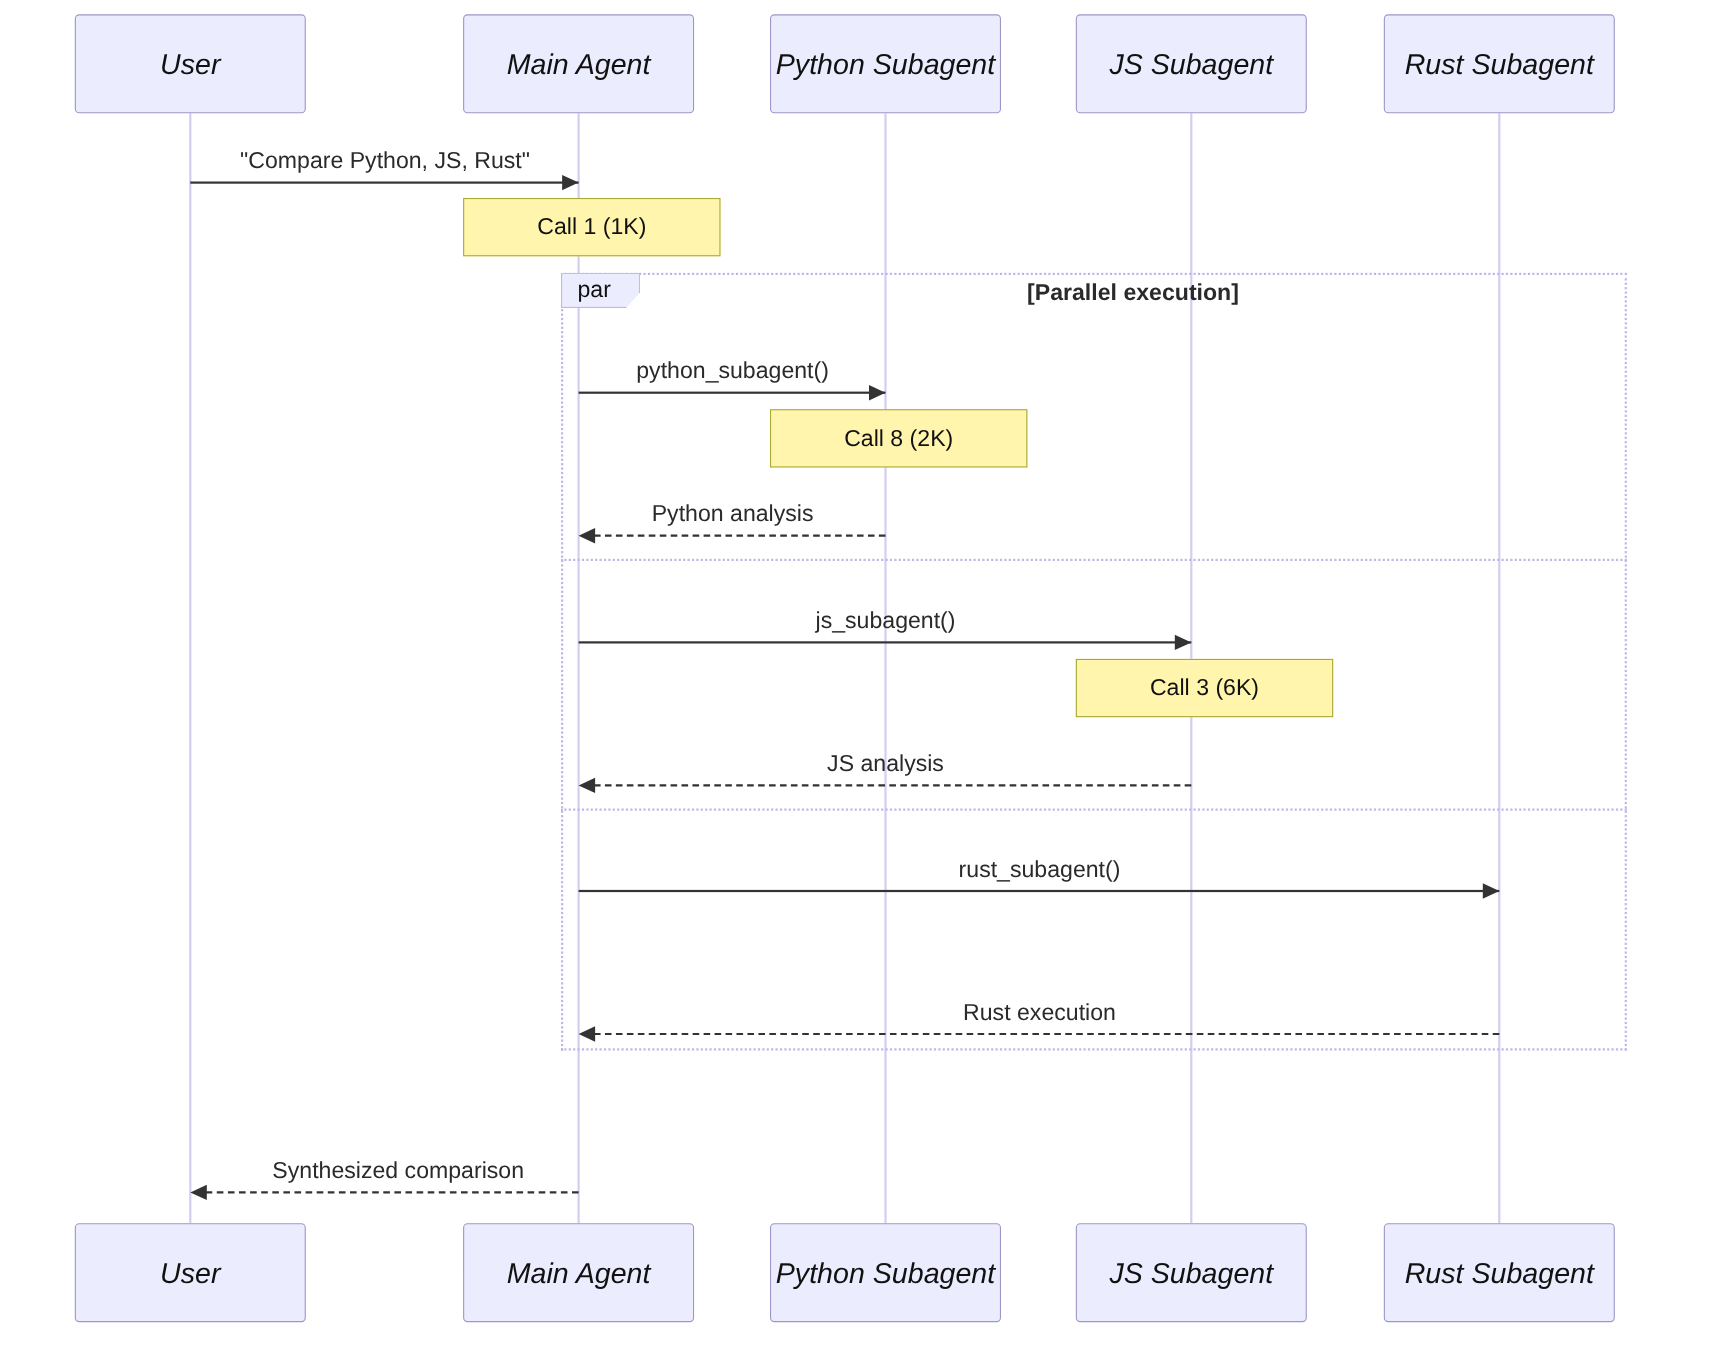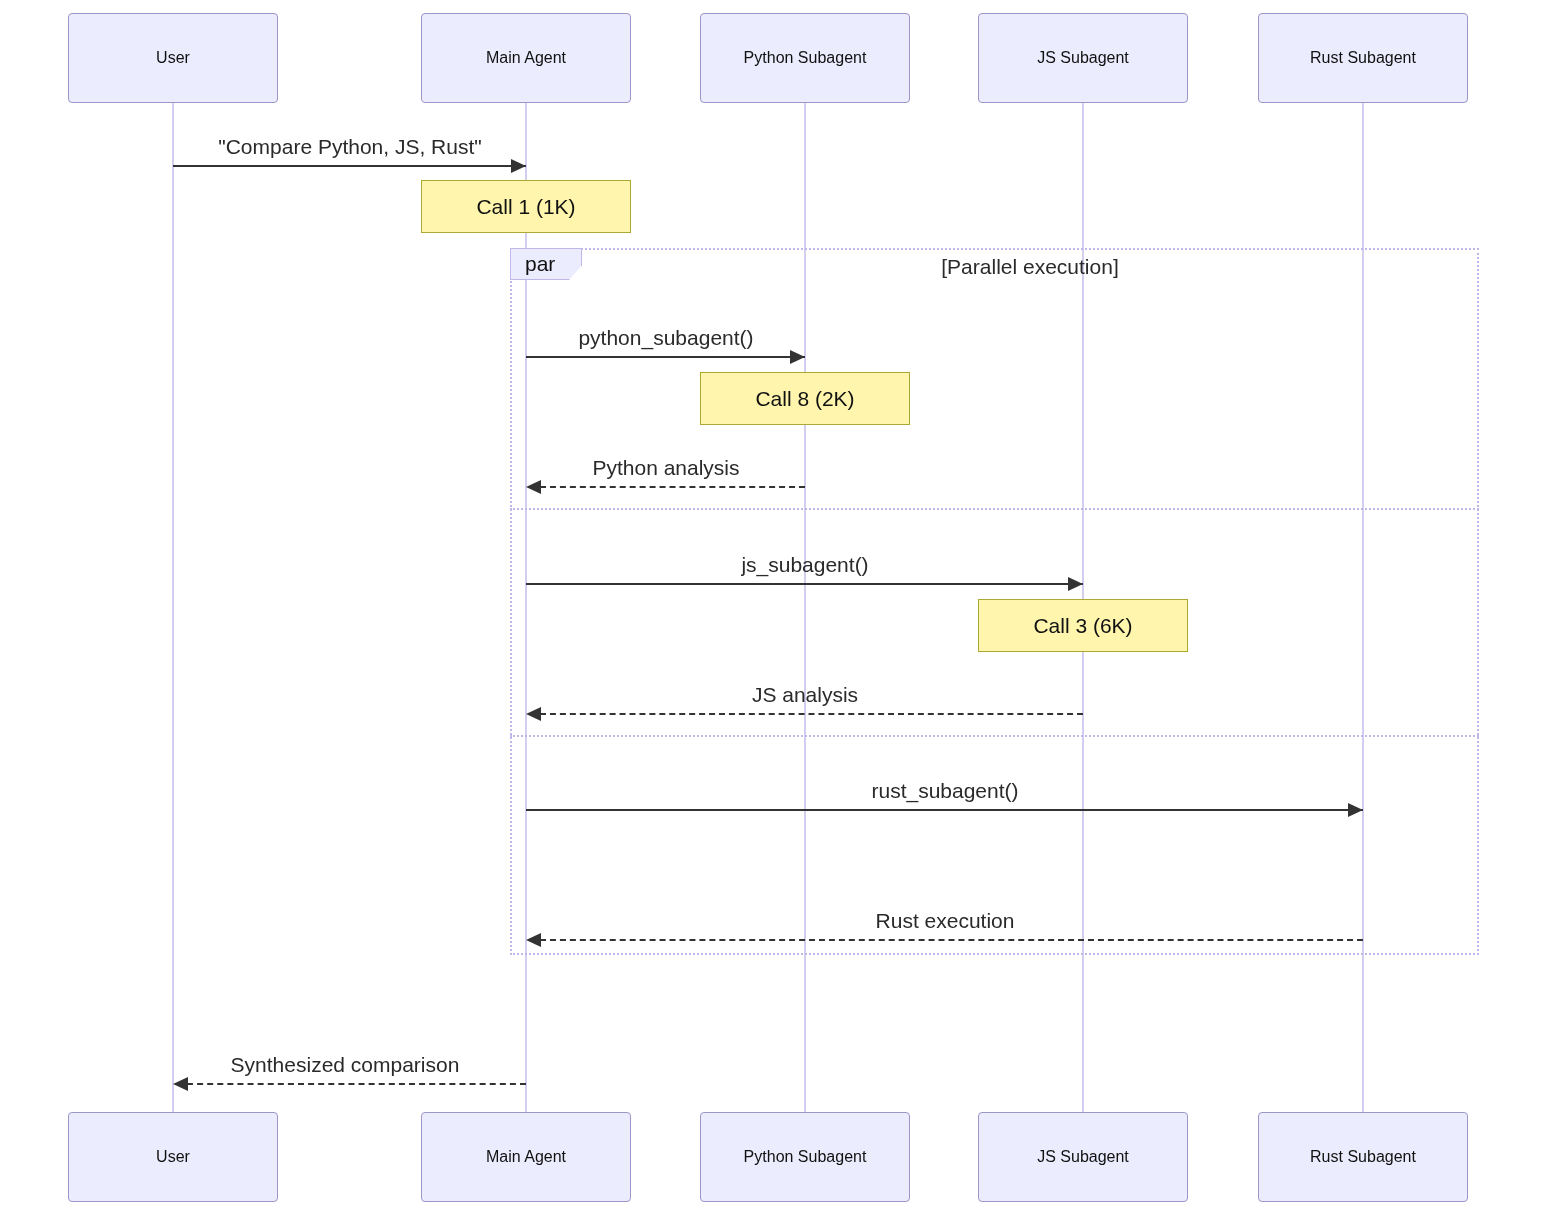--- a/index.html
+++ b/index.html
@@ -21,22 +21,23 @@
     color:var(--ink);
     overflow:hidden;
   }
   .actor{
     position:absolute;
     width:210px;height:90px;
     background:var(--actor-fill);
     border:1px solid var(--actor-border);
     border-radius:4px;
     display:flex;align-items:center;justify-content:center;
-    font-size:16px;
+    font-size:26px;
     box-sizing:border-box;
+    font-style:italic;
   }
   .lifeline{
     position:absolute;
     width:2px;top:103px;height:1009px;
     background:var(--lifeline);
   }
   .msg-line{
     position:absolute;height:0;
     border-top:2px solid var(--arrow);
   }
@@ -44,21 +45,21 @@
   .arrowhead{position:absolute;width:0;height:0;
     border-top:7px solid transparent;border-bottom:7px solid transparent;}
   .arrowhead.right{border-left:15px solid var(--arrow);}
   .arrowhead.left{border-right:15px solid var(--arrow);}
   .msg-label{
     position:absolute;height:28px;line-height:28px;
     transform:translateX(-50%);
     font-size:21px;white-space:nowrap;color:#2a2a2a;
   }
   .note{
-    position:absolute;width:210px;height:53px;
+    position:absolute;width:234px;height:53px;
     background:var(--note-fill);
     border:1px solid var(--note-border);
     box-sizing:border-box;
     display:flex;align-items:center;justify-content:center;
     font-size:21px;
   }
   .par-frame{
     position:absolute;left:510px;top:248px;width:969px;height:707px;
     border:2px dotted var(--frame-border);
     box-sizing:border-box;
@@ -73,21 +74,21 @@
     border:1px solid var(--frame-border);
     box-sizing:border-box;
     clip-path:polygon(0 0,100% 0,100% 55%,calc(100% - 13px) 100%,0 100%);
     display:flex;align-items:center;justify-content:flex-start;
     padding-left:14px;
     font-size:21px;
   }
   .par-cond{
     position:absolute;height:28px;line-height:28px;
     transform:translateX(-50%);
-    font-size:21px;color:#2a2a2a;white-space:nowrap;
+    font-size:21px;color:#2a2a2a;white-space:nowrap;font-weight:bold;
   }
 </style>
 </head>
 <body>
 
 <div id="stage">
 
   <div class="lifeline" style="left:172px"></div>
   <div class="lifeline" style="left:525px"></div>
   <div class="lifeline" style="left:804px"></div>
@@ -153,21 +154,21 @@
   <div class="msg-label" style="left:945px;top:777px">rust_subagent()</div>
   <div class="msg-line" style="left:526px;top:809px;width:837px"></div>
   <div class="arrowhead right" style="left:1348px;top:803px"></div>
 
 
   <div class="msg-label" style="left:945px;top:907px">Rust execution</div>
   <div class="msg-line dashed" style="left:540px;top:939px;width:823px"></div>
   <div class="arrowhead left" style="left:526px;top:933px"></div>
 
 
-  <div class="msg-label" style="left:345px;top:1051px">Synthesized comparison</div>
+  <div class="msg-label" style="left:362px;top:1051px">Synthesized comparison</div>
   <div class="msg-line dashed" style="left:187px;top:1083px;width:339px"></div>
   <div class="arrowhead left" style="left:173px;top:1077px"></div>
 
   <div class="actor" style="left:68px;top:1112px">
       <span>User</span>
     </div>
   <div class="actor" style="left:421px;top:1112px">
       <span>Main Agent</span>
     </div>
   <div class="actor" style="left:700px;top:1112px">

